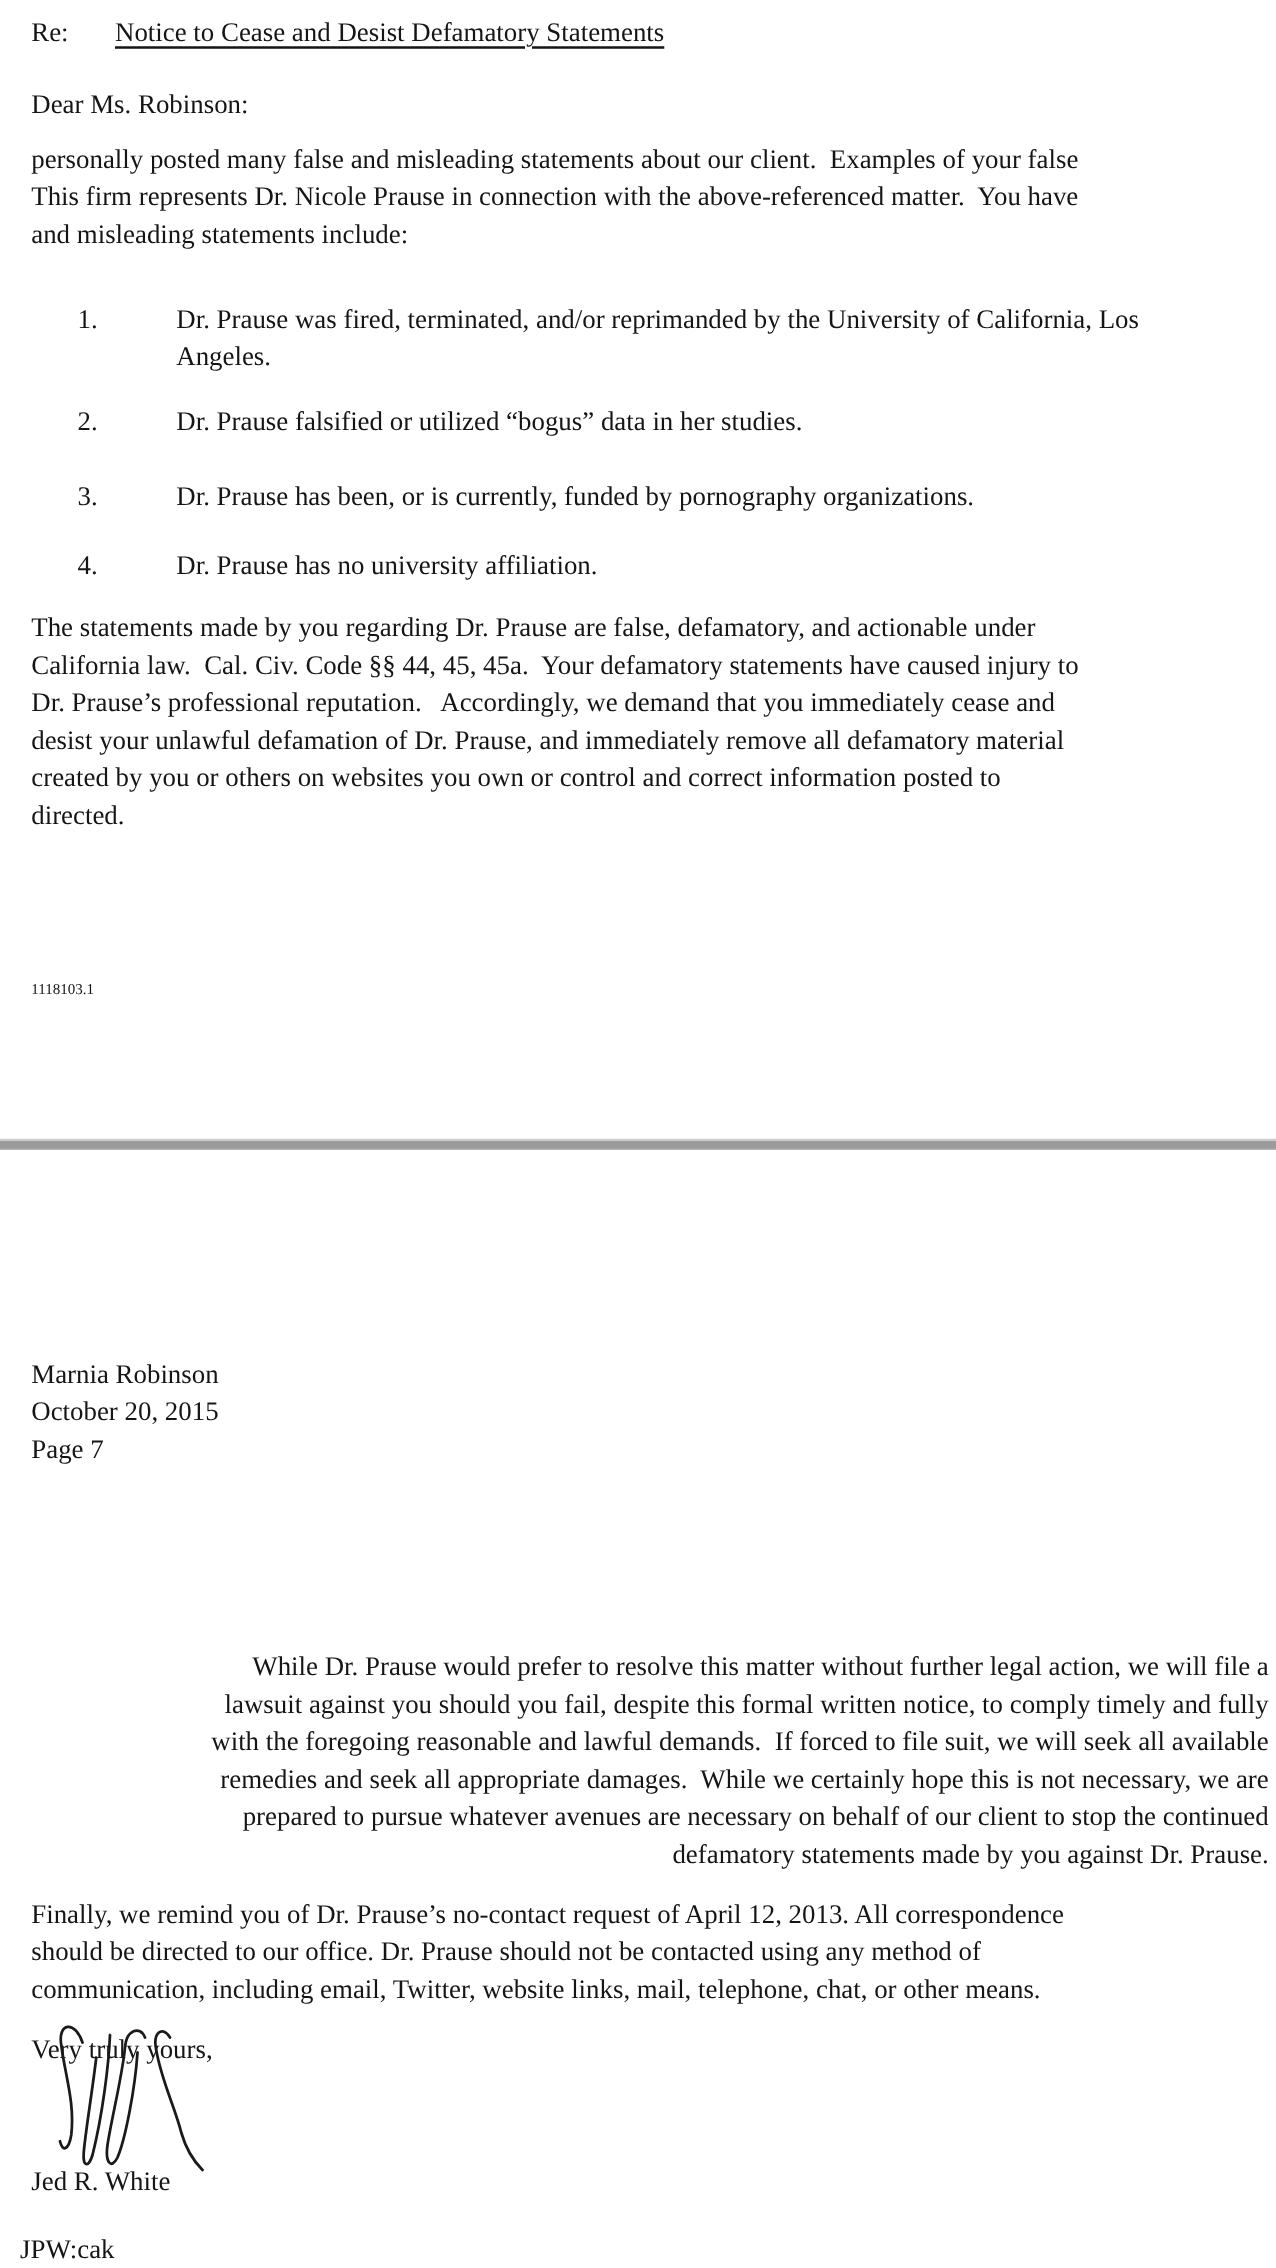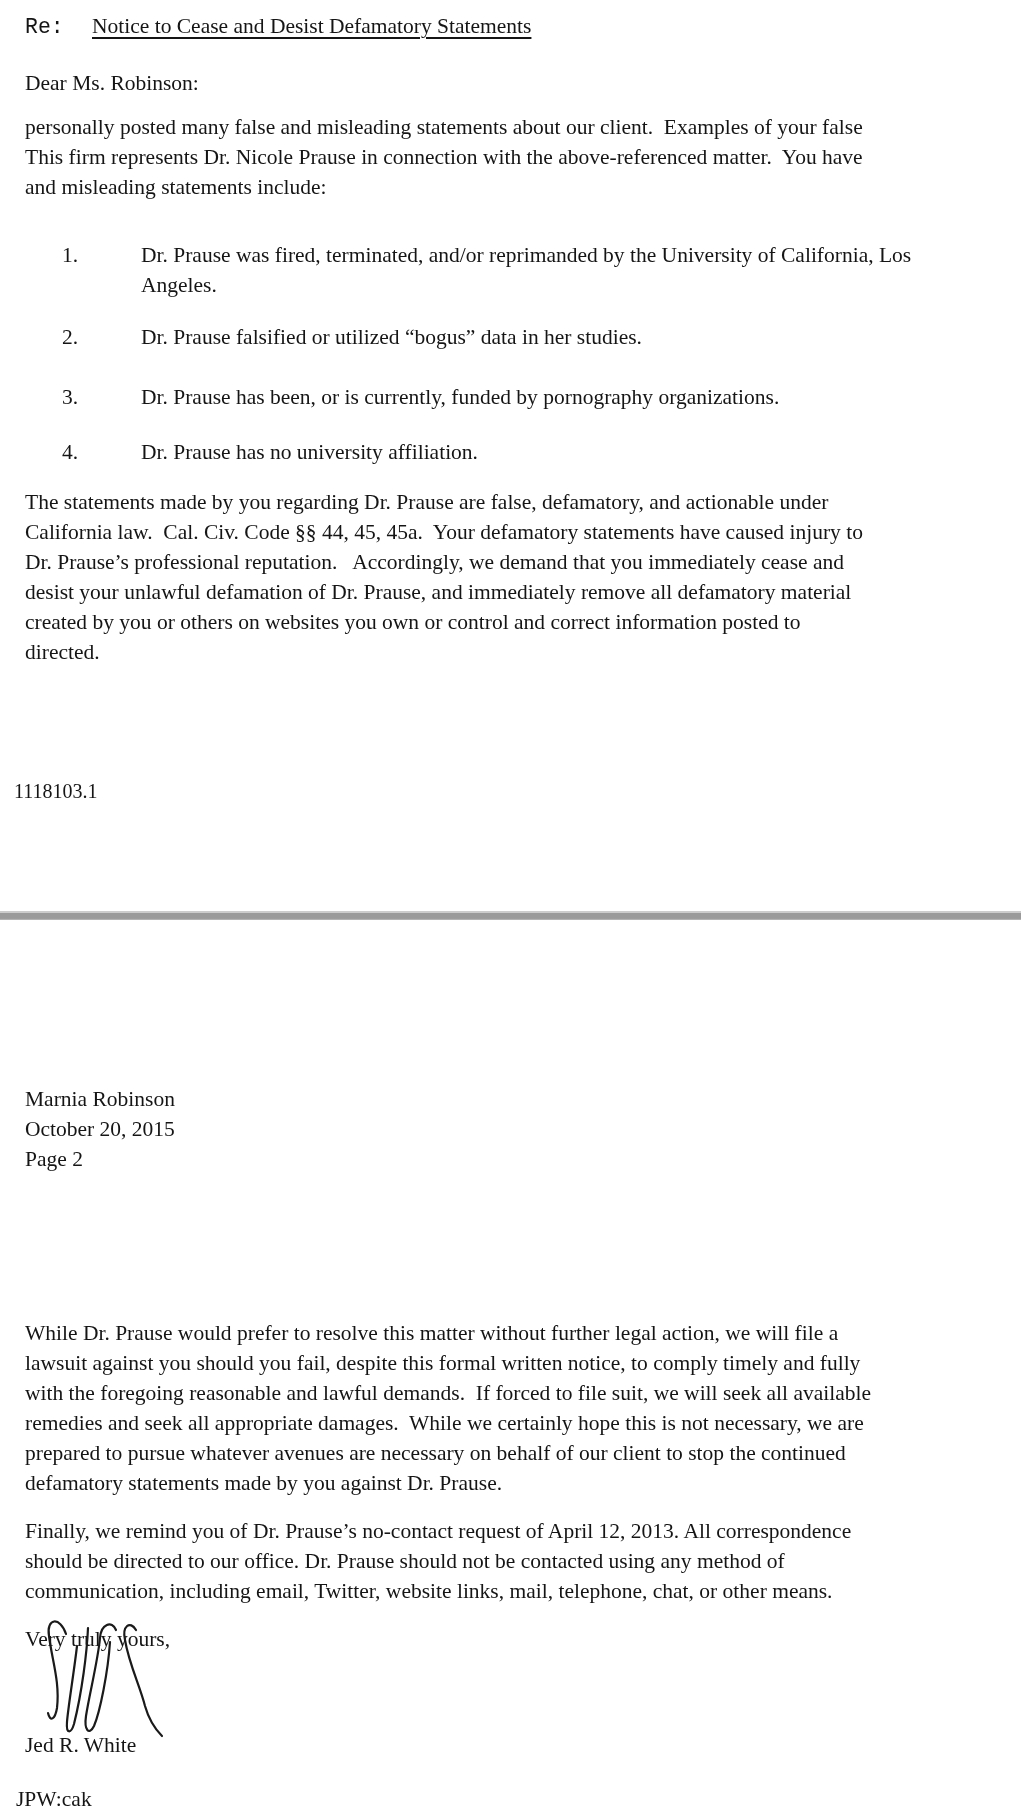--- a/index.html
+++ b/index.html
@@ -18,21 +18,21 @@
     overflow: hidden;
   }
   .line {
     white-space: pre;
     line-height: 30px;
   }
   .abs { position: absolute; }
 
   
   .re-line { top: 14px; left: 25px; }
-  .re-label { display: inline-block; width: 67px; font-family: Liberation Mono, monospace; }
+  .re-label { display: inline-block; width: 67px; }
   .re-subject {
     text-decoration: underline;
     text-underline-offset: 4px;
     text-decoration-thickness: 1.5px;
     margin-top: 21px;
   }
 
   .salutation { top: 68px; left: 25px; }
 
   .para { left: 25px; width: 990px; }
@@ -40,32 +40,32 @@
   .para2 { top: 487px; }
 
   .list-item { left: 62px; }
   .li-1 { top: 240px; }
   .li-2 { top: 322px; }
   .li-3 { top: 382px; }
   .li-4 { top: 437px; }
   .li-num { display: inline-block; width: 38px; vertical-align: top; line-height: 30px; }
   .li-text { display: inline-block; vertical-align: top; margin-left: 41px; }
 
-  .doc-number { top: 781px; left: 14px; font-size: 20px; line-height: 20px; }
+  .doc-number { top: 781px; left: 25px; font-size: 12px; line-height: 20px; }
 
   .divider {
     top: 911px;
     left: 0;
     width: 1021px;
     height: 9px;
     background: linear-gradient(180deg, #cccccc 0%, #cccccc 18%, #9a9a9a 25%, #9a9a9a 82%, #bdbdbd 100%);
   }
 
   .p2-header { top: 1084px; left: 25px; font-family: Liberation Serif, serif; }
-  .para3 { top: 1318px; }
+  .para3 { top: 1318px; text-align: right; }
   .para4 { top: 1516px; }
 
   .closing { top: 1624px; left: 25px; }
   .signature-svg { top: 1612px; left: 30px; }
   .signer { top: 1730px; left: 25px; }
   .initials { top: 1784px; left: 16px; }
 </style>
 </head>
 <body>
 
@@ -117,21 +117,21 @@
     <div class="line">directed.</div>
   </div>
 
   <div class="abs doc-number">1118103.1</div>
 
   <div class="abs divider"></div>
 
   <div class="abs p2-header">
     <div class="line">Marnia Robinson</div>
     <div class="line">October 20, 2015</div>
-    <div class="line">Page 2</div>
+    <div class="line">Page 7</div>
   </div>
 
   <div class="abs para para3">
     <div class="line">While Dr. Prause would prefer to resolve this matter without further legal action, we will file a</div>
     <div class="line">lawsuit against you should you fail, despite this formal written notice, to comply timely and fully</div>
     <div class="line">with the foregoing reasonable and lawful demands.  If forced to file suit, we will seek all available</div>
     <div class="line">remedies and seek all appropriate damages.  While we certainly hope this is not necessary, we are</div>
     <div class="line">prepared to pursue whatever avenues are necessary on behalf of our client to stop the continued</div>
     <div class="line">defamatory statements made by you against Dr. Prause.</div>
   </div>

